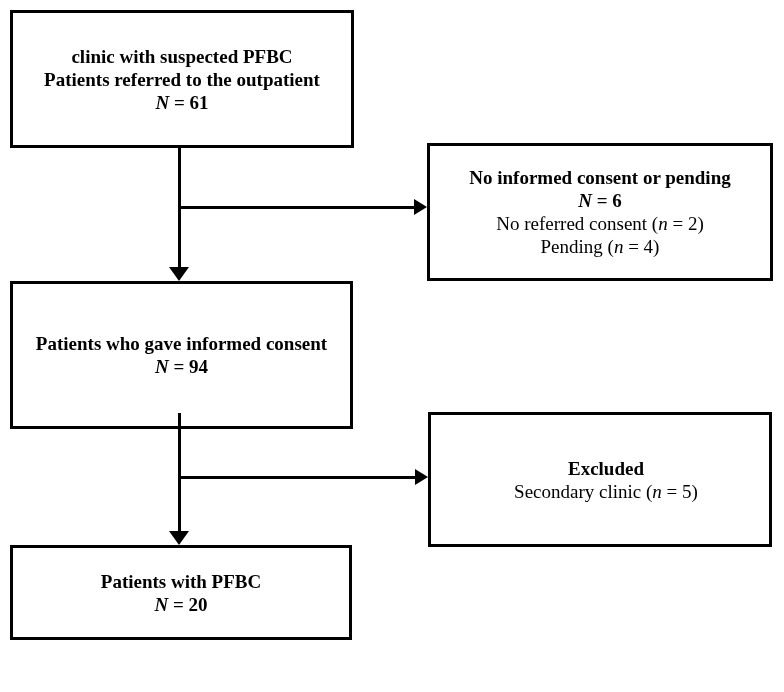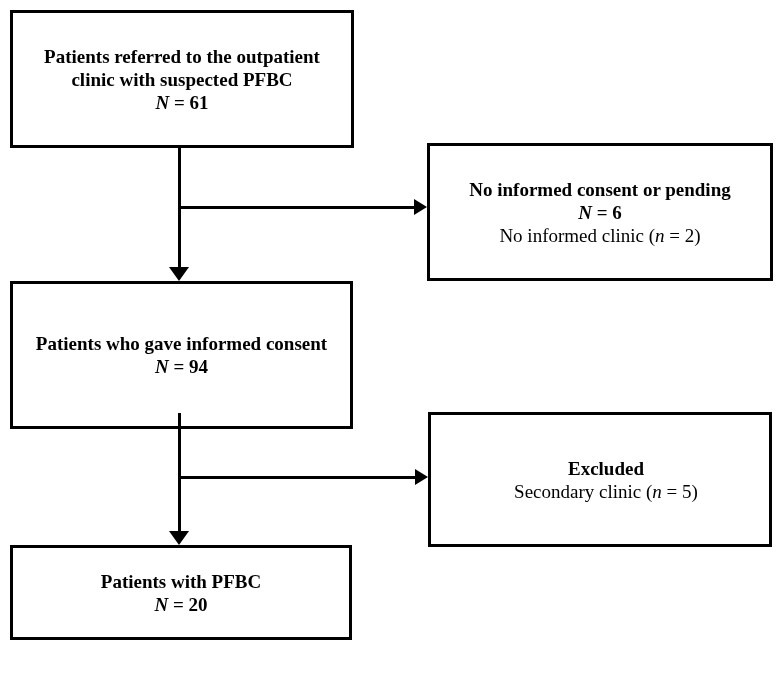--- a/index.html
+++ b/index.html
@@ -65,34 +65,35 @@
   #arrow2 { left: 414px; top: 199px; }  
   #arrow3 { left: 169px; top: 531px; }  
   #arrow4 { left: 415px; top: 469px; }  
 </style>
 </head>
 <body>
 
 <div class="canvas">
 
   <div class="box" id="box-referred">
+    <div class="ln b">clinic with suspected PFBC</div>
     <div class="ln b">Patients referred to the outpatient</div>
-    <div class="ln b">clinic with suspected PFBC</div>
     <div class="ln b"><span class="it">N</span><span> = 61</span></div>
   </div>
 
   <div class="line" id="vline1"></div>
   <div class="arrow-down" id="arrow1"></div>
   <div class="line" id="hline1"></div>
   <div class="arrow-right" id="arrow2"></div>
 
   <div class="box" id="box-noconsent">
     <div class="ln b">No informed consent or pending</div>
     <div class="ln b"><span class="it">N</span><span> = 6</span></div>
-    <div class="ln"><span>No informed clinic (</span><span class="it">n</span><span> = 2)</span></div>
+    <div class="ln"><span>No referred consent (</span><span class="it">n</span><span> = 2)</span></div>
+    <div class="ln"><span>Pending (</span><span class="it">n</span><span> = 4)</span></div>
   </div>
 
   <div class="box" id="box-consent">
     <div class="ln b">Patients who gave informed consent</div>
     <div class="ln b"><span class="it">N</span><span> = 94</span></div>
   </div>
 
   <div class="line" id="vline2"></div>
   <div class="arrow-down" id="arrow3"></div>
   <div class="line" id="hline2"></div>

